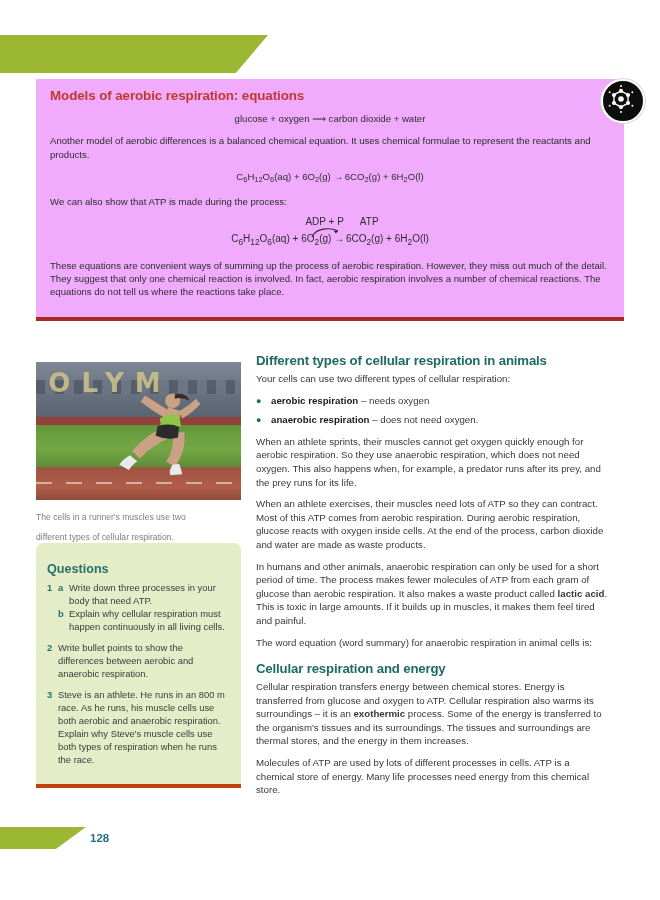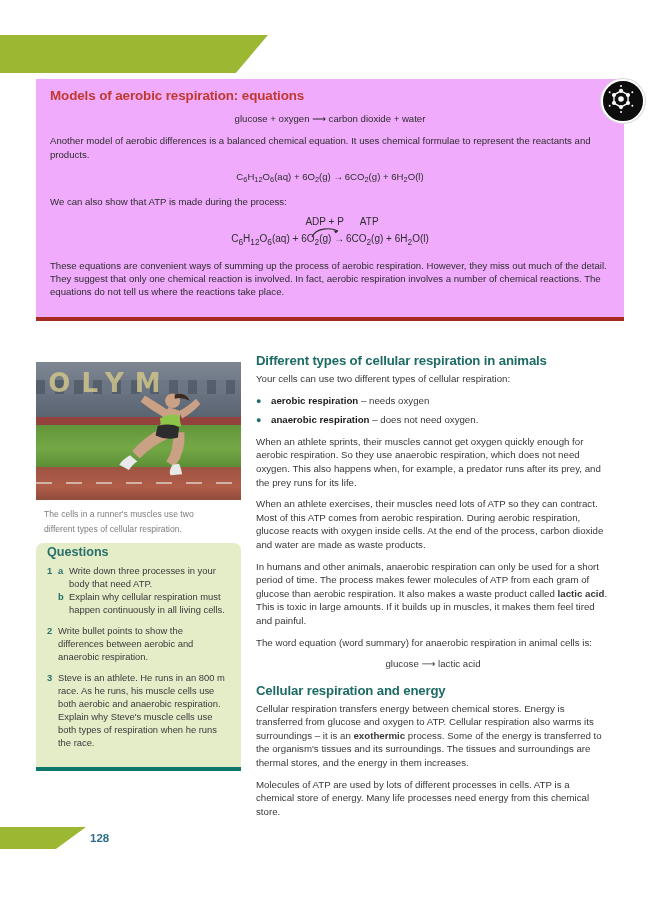--- a/index.html
+++ b/index.html
@@ -154,35 +154,34 @@
     position: absolute; left: 0; top: 46%; width: 100%; height: 2px;
     background: repeating-linear-gradient(90deg,#e6e0d6 0 16px,transparent 16px 30px);
     opacity: .65;
   }
   .photo .runner {
     position: absolute; left: 30%; top: 16%; width: 52%; height: 76%;
   }
   .caption {
     margin-top: 7px;
     font-size: 8.6px;
-    line-height: 15px;
+    line-height: 20px;
     color: #7d7d7d;
-    margin-left: 8px;
   }
 
   
   .questions {
     position: absolute;
     left: 36px;
     top: 543px;
     width: 205px;
     background: #e5ecc8;
-    border-bottom: 4px solid #0f766e;
+    border-bottom: 4px solid #c2410c;
     border-radius: 7px 7px 0 0;
-    padding: 2px 10px 10px 11px;
+    padding: 19px 10px 10px 11px;
     box-sizing: border-box;
   }
   .questions h3 {
     margin: 0 0 5px 0;
     font-size: 12.6px;
     font-weight: bold;
     color: #26706b;
   }
   .q-row {
     display: flex;
@@ -405,21 +404,20 @@
     </div>
   </div>
 
   <p>When an athlete sprints, their muscles cannot get oxygen quickly enough for aerobic respiration. So they use anaerobic respiration, which does not need oxygen. This also happens when, for example, a predator runs after its prey, and the prey runs for its life.</p>
   <p>When an athlete exercises, their muscles need lots of ATP so they can contract. Most of this ATP comes from aerobic respiration. During aerobic respiration, glucose reacts with oxygen inside cells. At the end of the process, carbon dioxide and water are made as waste products.</p>
 
   <p><span>In humans and other animals, anaerobic respiration can only be used for a short period of time. The process makes fewer molecules of ATP from each gram of glucose than aerobic respiration. It also makes a waste product called </span><b>lactic acid</b><span>. This is toxic in large amounts. If it builds up in muscles, it makes them feel tired and painful.</span></p>
 
   <p>The word equation (word summary) for anaerobic respiration in animal cells is:</p>
 
-  <p class="word-eq">glucose ⟶ lactic acid</p>
 
   <h2 class="second">Cellular respiration and energy</h2>
 
   <p><span>Cellular respiration transfers energy between chemical stores. Energy is transferred from glucose and oxygen to ATP. Cellular respiration also warms its surroundings – it is an </span><b>exothermic</b><span> process. Some of the energy is transferred to the organism's tissues and its surroundings. The tissues and surroundings are thermal stores, and the energy in them increases.</span></p>
 
   <p>Molecules of ATP are used by lots of different processes in cells. ATP is a chemical store of energy. Many life processes need energy from this chemical store.</p>
 </section>
 
 <div class="footer-bar"></div>
 <div class="page-num">128</div>

